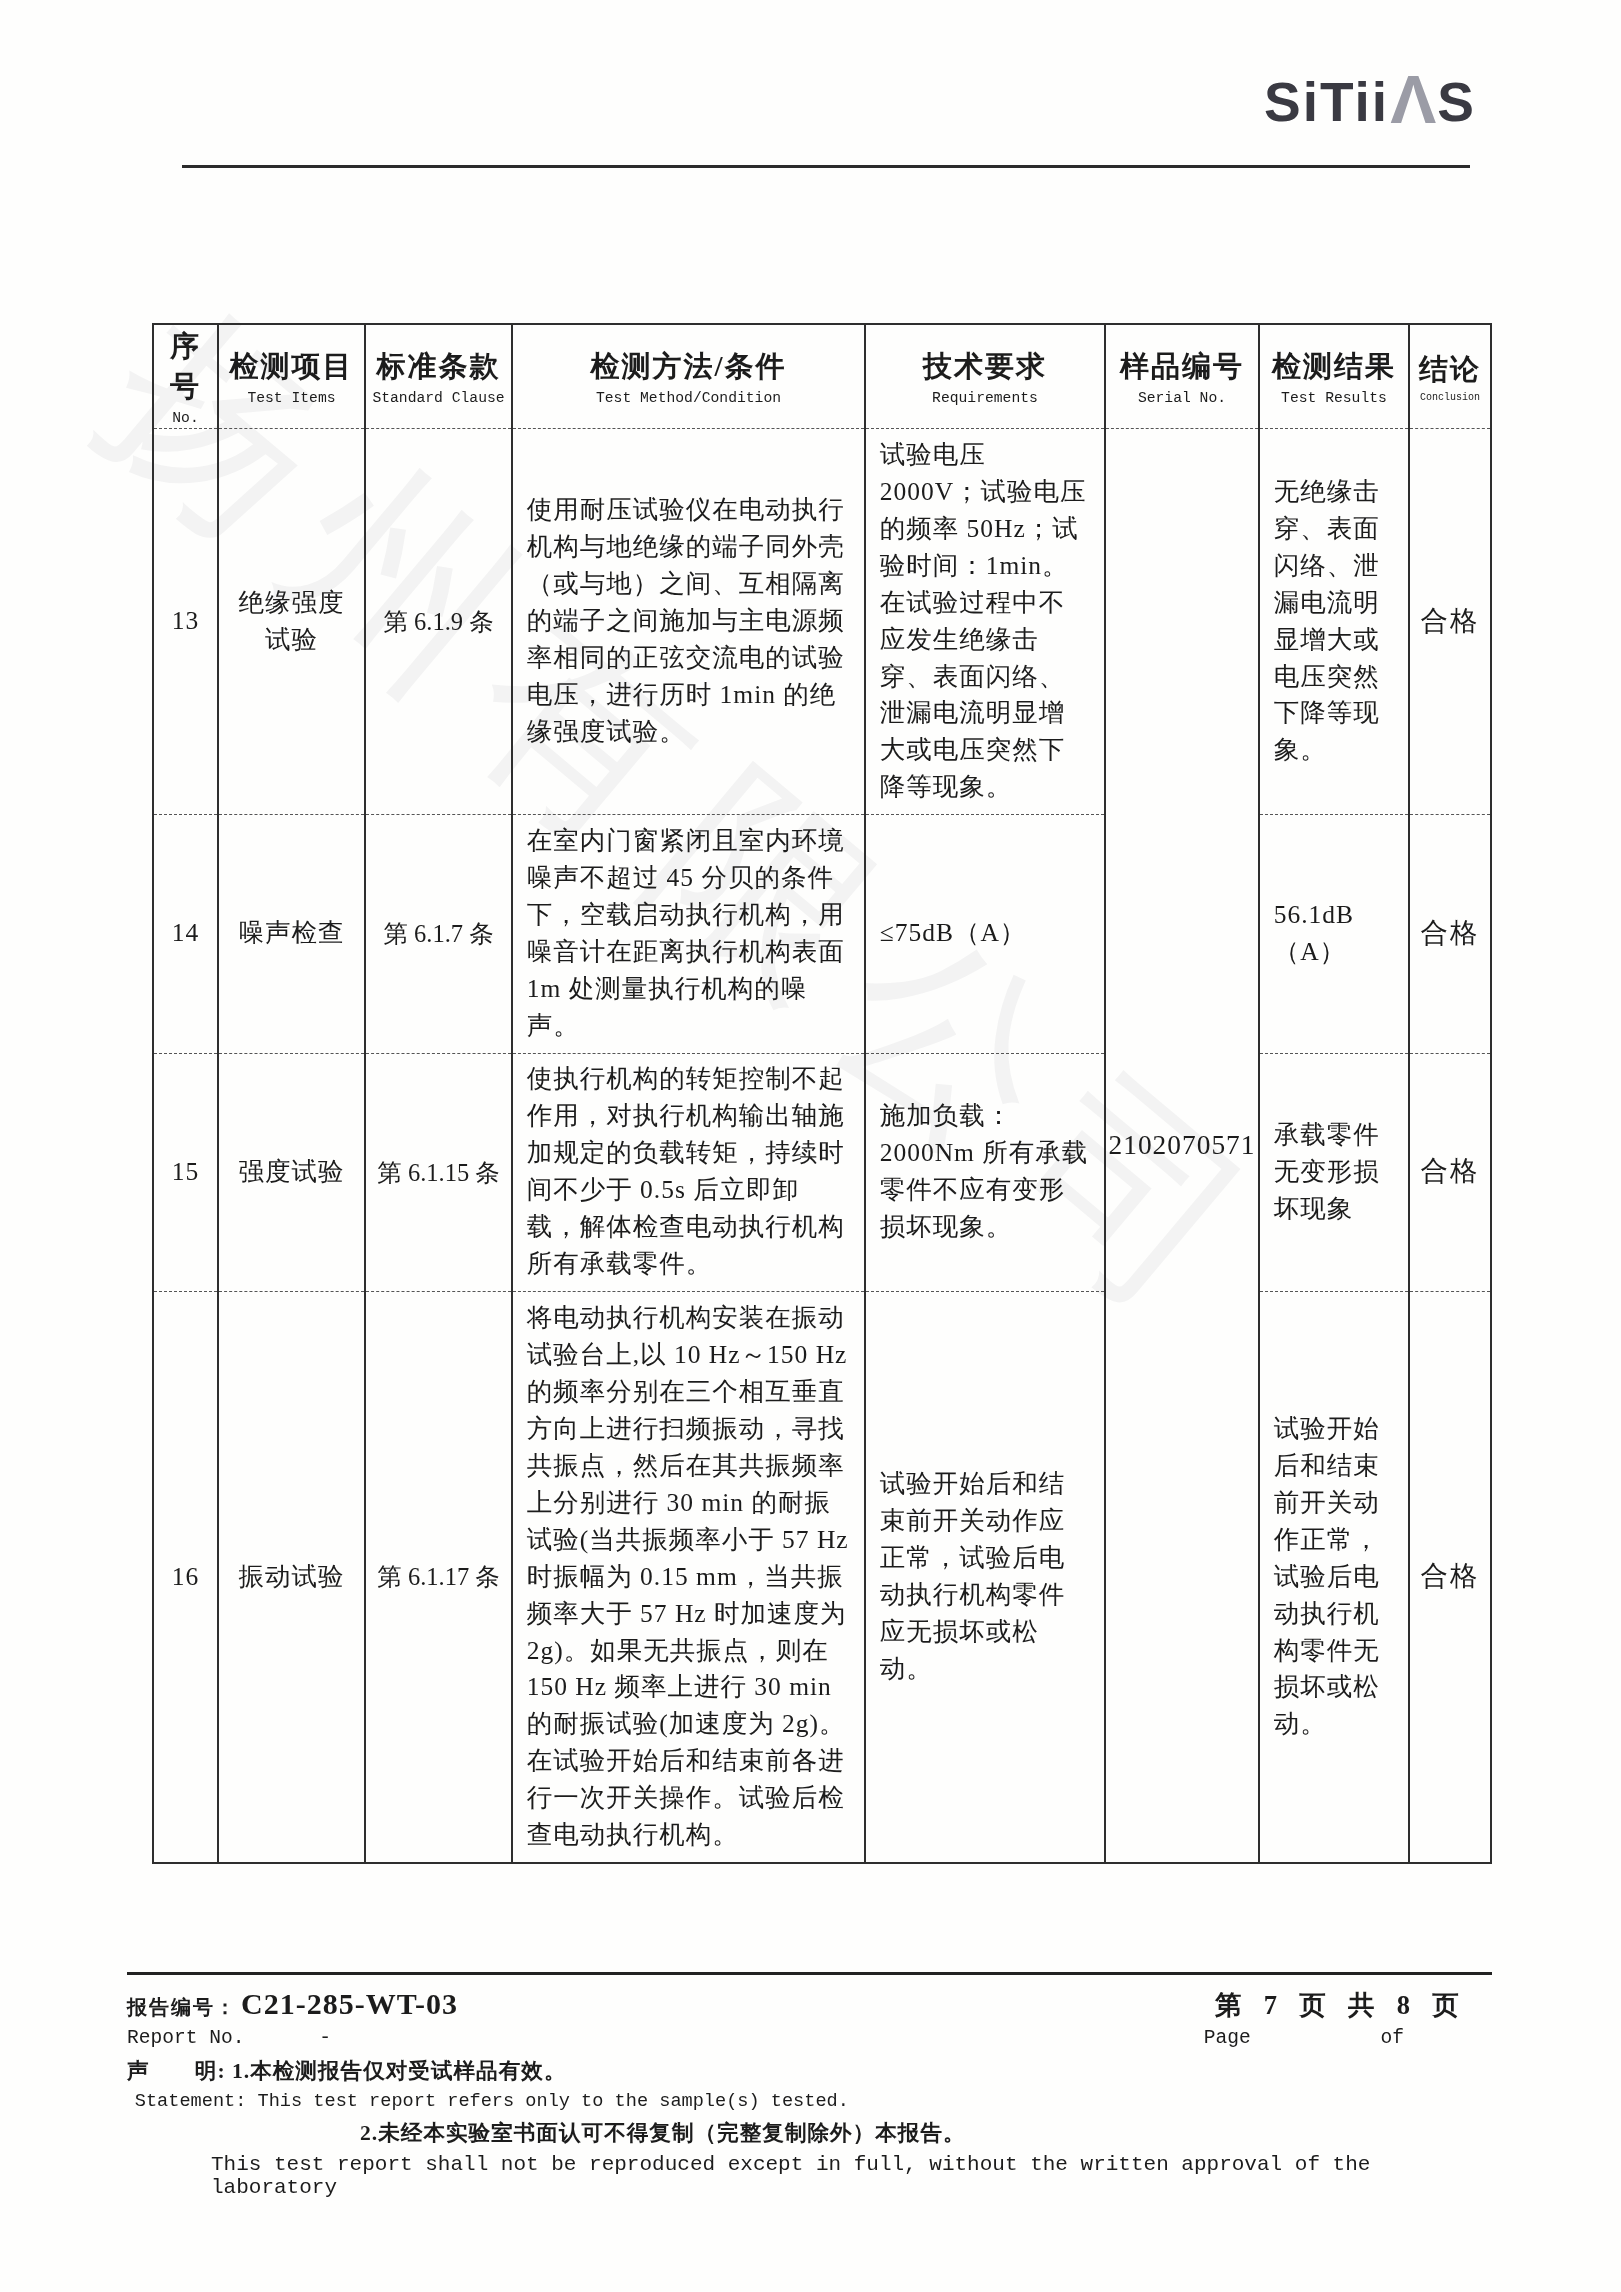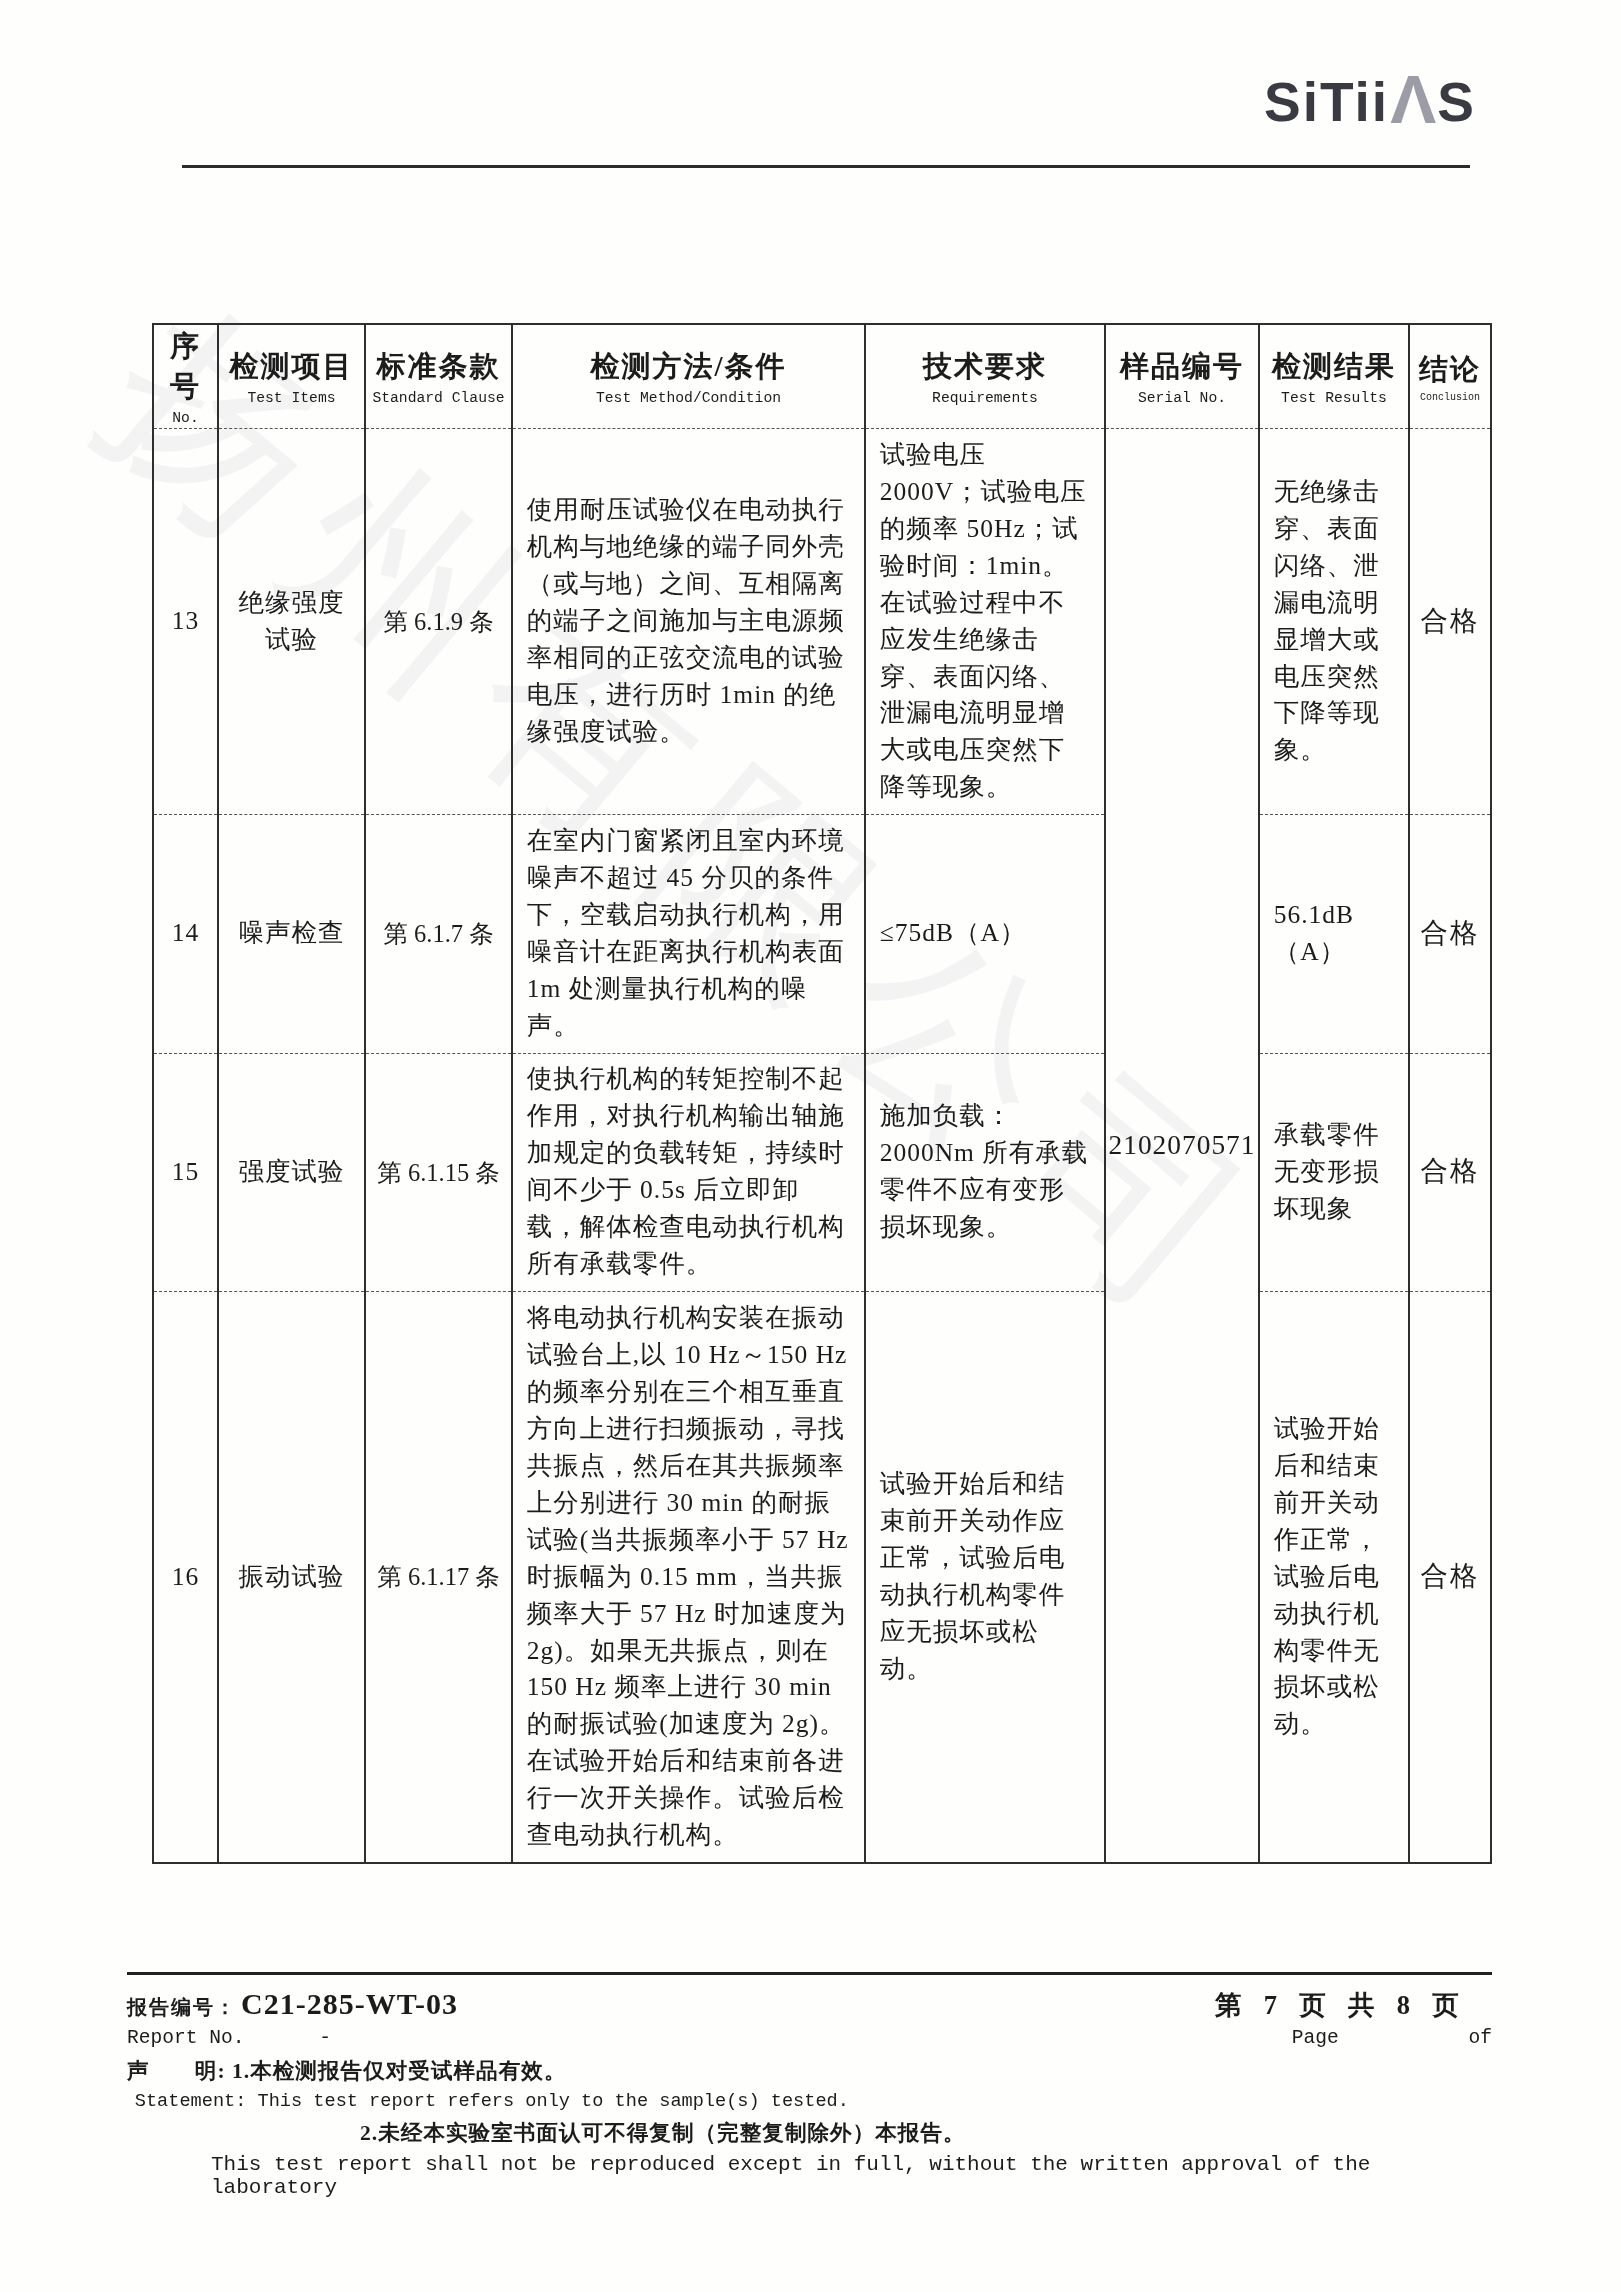--- a/index.html
+++ b/index.html
@@ -80,21 +80,21 @@
   
   .footer{position:absolute;left:127px;top:1972px;width:1365px;}
   .footer-rule{height:2.9px;background:#222;}
   .f-line1{display:flex;justify-content:space-between;align-items:baseline;margin-top:11.8px;}
   .f-report-label{font-size:20px;font-weight:700;letter-spacing:2px;}
   .f-report-value{font-size:30px;font-weight:700;font-family:"Liberation Serif","DejaVu Serif",serif;letter-spacing:1px;margin-top:20px;}
   .f-page-zh{font-size:26.5px;font-weight:700;letter-spacing:7.8px;margin-right:25.5px;}
   .f-line2{display:flex;justify-content:space-between;margin-top:3.9px;
     font-family:"Liberation Mono","DejaVu Sans Mono",monospace;font-size:19.6px;}
   .f-report-en .dash{margin-left:63px;}
-  .f-page-en{}
+  .f-page-en{margin-right:88px;}
   .f-page-en .of{margin-left:118px;}
   .f-line3{margin-top:7.8px;font-size:21.6px;font-weight:700;letter-spacing:1px;}
   .f-line4{margin-top:5.9px;margin-left:7.8px;
     font-family:"Liberation Mono","DejaVu Sans Mono",monospace;font-size:18.6px;}
   .f-line5{margin-top:5.9px;margin-left:233px;font-size:21.6px;font-weight:700;letter-spacing:1px;}
   .f-line6{margin-top:5.9px;margin-left:84px;
     font-family:"Liberation Mono","DejaVu Sans Mono",monospace;font-size:21px;}
 </style>
 </head>
 <body>

